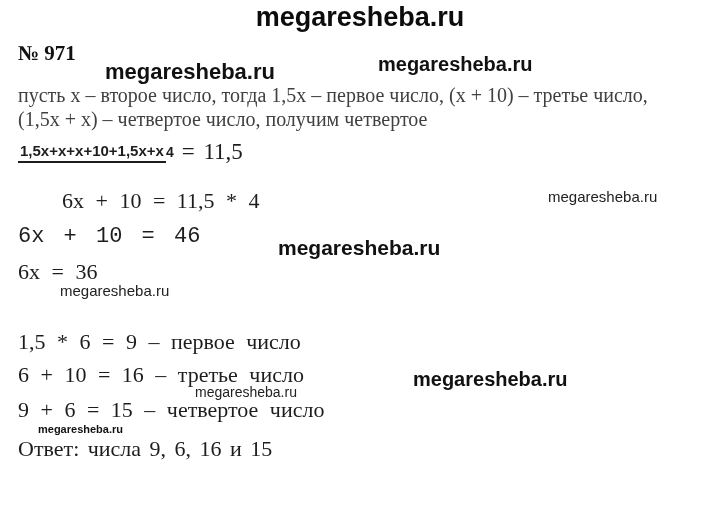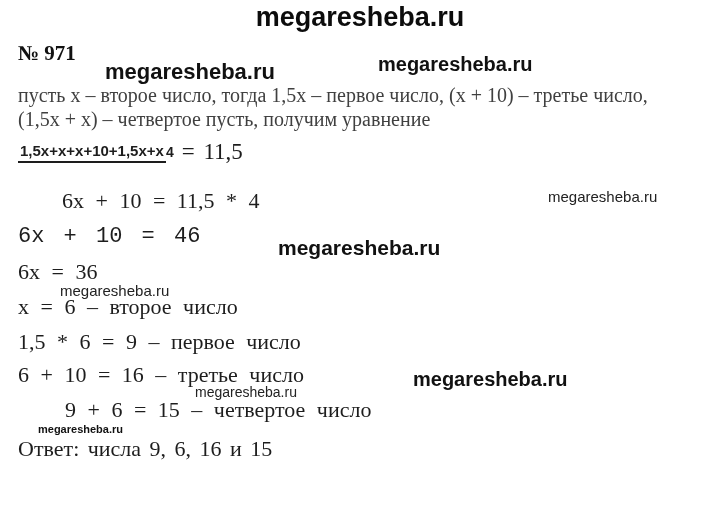--- a/index.html
+++ b/index.html
@@ -106,38 +106,38 @@
     line-height: 24px;
     word-spacing: 6px;
     color: #1d1d1d;
   }
   .s0 { top: 189px; margin-left: 44px; }
   .s1 { top: 225px; font-family: Liberation Mono, monospace; }
   .s2 { top: 260px; }
   .s3 { top: 295px; }
   .s4 { top: 330px; }
   .s5 { top: 363px; }
-  .s6 { top: 398px; margin-left: 47px; }
+  .s6 { top: 398px; }
   .answer-line { top: 437px; word-spacing: 3px; }
 </style>
 </head>
 <body>
 
 <div class="page">
 
   <div class="abs site-title-top">megaresheba.ru</div>
 
   <div class="abs problem-number">№ 971</div>
 
   <div class="abs wm wm-bold wm-a">megaresheba.ru</div>
   <div class="abs wm wm-bold wm-b">megaresheba.ru</div>
 
   <div class="abs intro">
     <div>пусть x – второе число, тогда 1,5x – первое число, (x + 10) – третье число,</div>
-    <div>(1,5x + x) – четвертое пусть, получим уравнение</div>
+    <div>(1,5x + x) – четвертое число, получим четвертое</div>
   </div>
 
   <div class="abs equation">
     <span class="fraction">
       <span class="numerator">1,5x+x+x+10+1,5x+x</span>
       <span class="denominator">4</span>
     </span>
     <span class="rhs">= 11,5</span>
   </div>
 
@@ -145,21 +145,20 @@
 
   <div class="abs step s0">6x + 10 = 11,5 * 4</div>
   <div class="abs step s1">6x + 10 = 46</div>
 
   <div class="abs wm wm-bold wm-d">megaresheba.ru</div>
 
   <div class="abs step s2">6x = 36</div>
 
   <div class="abs wm wm-reg wm-e">megaresheba.ru</div>
 
-  <div class="abs step s3">x = 6 – второе число</div>
   <div class="abs step s4">1,5 * 6 = 9 – первое число</div>
   <div class="abs step s5">6 + 10 = 16 – третье число</div>
 
   <div class="abs wm wm-bold wm-f">megaresheba.ru</div>
   <div class="abs wm wm-reg wm-g">megaresheba.ru</div>
 
   <div class="abs step s6">9 + 6 = 15 – четвертое число</div>
 
   <div class="abs wm wm-bold wm-h">megaresheba.ru</div>
 

